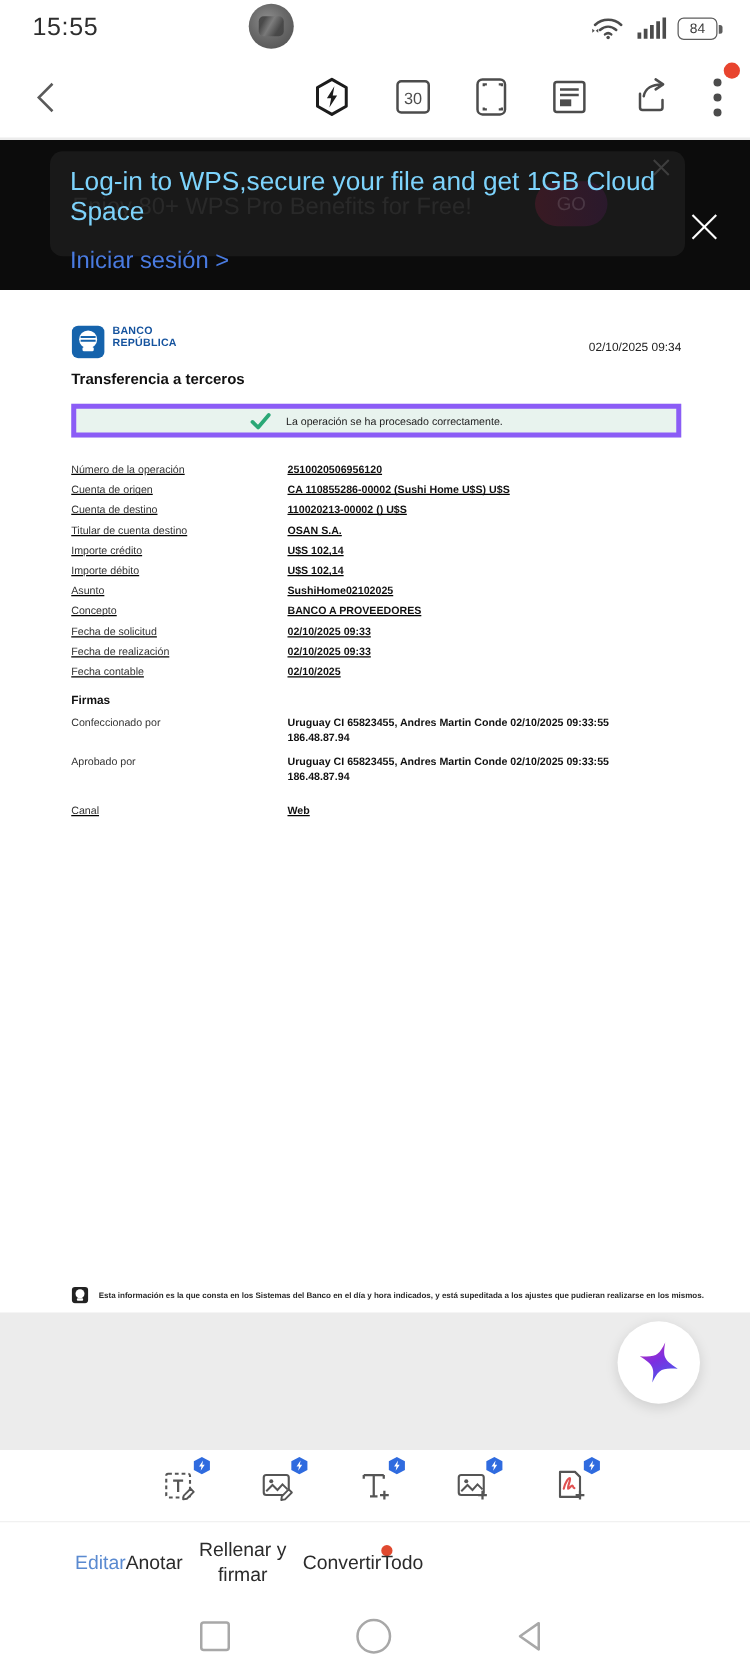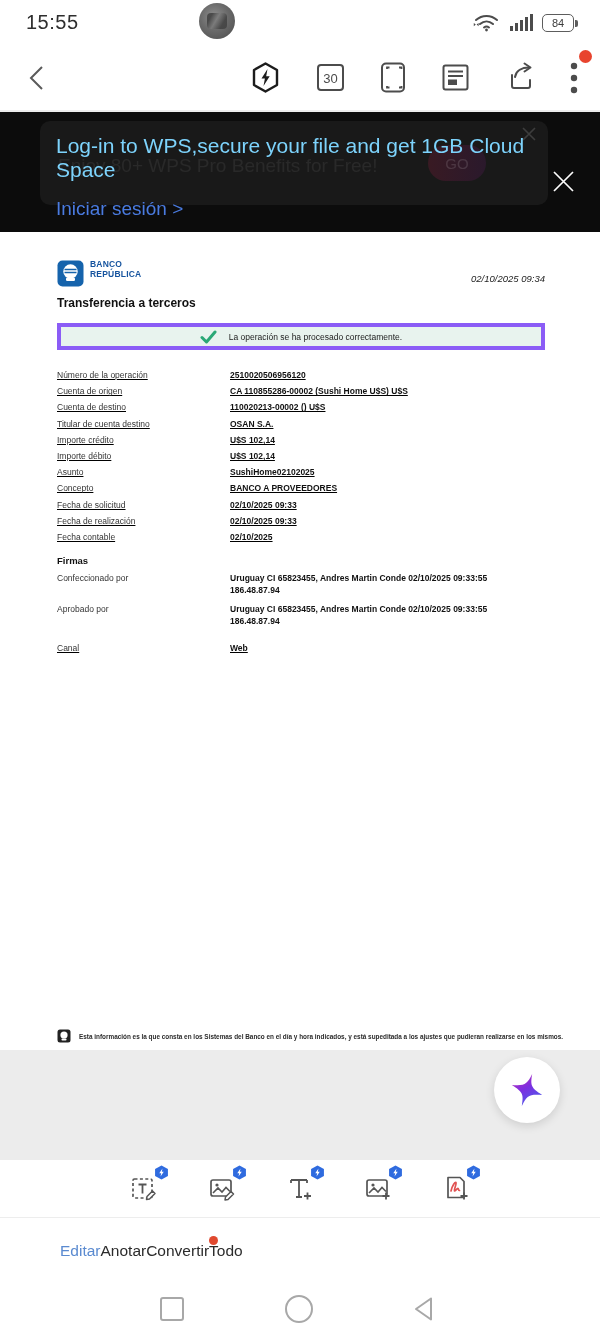--- a/index.html
+++ b/index.html
@@ -34,21 +34,21 @@
   .ghost-close { position:absolute; right:10px; top:4px; opacity:.16; }
   .banner-msg { position:absolute; left:56px; top:22px; width:480px; font-size:21px; line-height:1.13; color:#7dd3fc; }
   .banner-close { position:absolute; right:23px; top:56px; cursor:pointer; }
   .banner-link { position:absolute; left:56px; bottom:12px; font-size:19px; color:#4a7be0; cursor:pointer; }
 
   
   .doc { height:818px; background:#fff; position:relative; padding:28px 55px 0 57px; }
   .doc-header { display:flex; align-items:flex-start; }
   .bank-logo { display:flex; align-items:flex-start; gap:6px; }
   .bank-name { font-size:8.5px; font-weight:bold; color:#15539e; line-height:1.12; letter-spacing:.2px; }
-  .doc-date { margin-left:auto; font-size:9.5px; color:#222; padding-top:13px;font-style:italic; }
+  .doc-date { margin-left:auto; font-size:9.5px; color:#222; padding-top:13px; }
   .doc-title { margin-top:9px; font-size:12px; font-weight:bold; color:#111; }
   .success-box { margin-top:13px; height:27px; border:4px solid #8b5cf6; background:#e8f3ee; display:flex; align-items:center; justify-content:center; gap:12px; }
   .success-text { font-size:8.5px; color:#222; }
   .fields { margin-top:17px; }
   .frow { display:flex; height:16.2px; align-items:center;text-decoration:underline; }
   .flabel { width:173px; font-size:8.5px; color:#333; flex:none; }
   .fvalue { font-size:8.5px; font-weight:bold; color:#111; }
   .sig-title { margin-top:10px; font-size:9.5px; font-weight:bold; color:#111; }
   .sigrow { display:flex; margin-top:7px; align-items:flex-start; }
   .sigrow .fvalue { white-space:pre-line; line-height:1.4; }
@@ -365,20 +365,21 @@
             <polygon points="7,0.5 13,3.8 13,10.2 7,13.5 1,10.2 1,3.8" fill="#2f6bdf"></polygon>
             <path d="M7.9 3.2 L4.9 7.6 h1.8 L6.1 10.8 L9.1 6.4 H7.3 Z" fill="#fff"></path>
           </svg>
       </span>
     </span>
   </div>
 
   <div class="tabs">
     <span class="tab active">Editar</span>
     <span class="tab">Anotar</span>
+    <span class="tab wrap">Rellenar y firmar</span>
     <span class="tab">
       <span>Convertir</span>
       <span class="tab-dot"></span>
     </span>
     <span class="tab">Todo</span>
   </div>
 
   <div class="nav">
     <span class="nav-sq"></span>
     <span class="nav-ci"></span>

